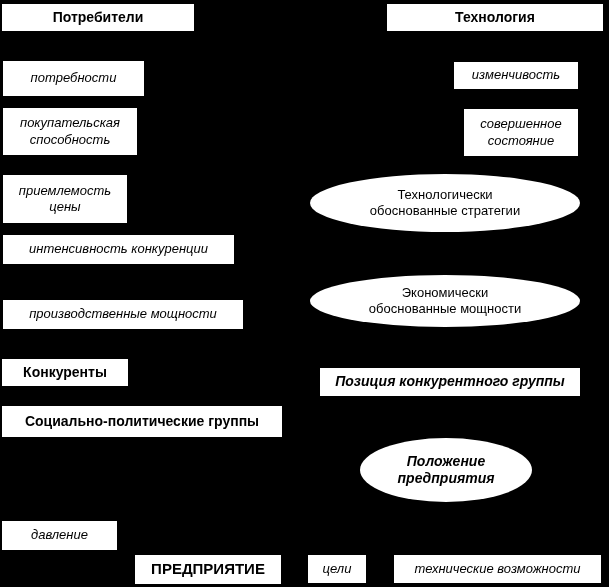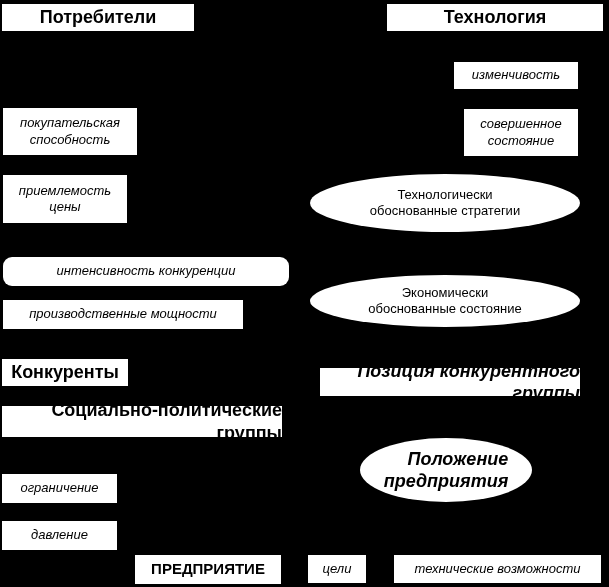--- a/index.html
+++ b/index.html
@@ -24,54 +24,54 @@
     justify-content: center;
     text-align: center;
     white-space: pre-line;
     line-height: 1.25;
     font-size: 13px;
     box-sizing: border-box;
   }
   .ellipse { border-radius: 50%; }
   .b  { font-weight: bold; }
   .i  { font-style: italic; }
-  .fs14 { font-size: 18px; text-align: right; }
+  .fs14 { font-size: 14px; }
   .fs15 { font-size: 15px; }
 </style>
 </head>
 <body>
 
 <div class="canvas">
 
   <div class="node b fs14" style="left:2px; top:4px; width:192px; height:27px;">Потребители</div>
   <div class="node b fs14" style="left:387px; top:4px; width:216px; height:27px;">Технология</div>
 
+  <div class="node i" style="left:3px; top:61px; width:141px; height:35px;">потребности</div>
   <div class="node i" style="left:3px; top:108px; width:134px; height:47px;">покупательская
 способность</div>
   <div class="node i" style="left:3px; top:175px; width:124px; height:48px;">приемлемость
 цены</div>
-  <div class="node i" style="left:3px; top:257px; width:286px; height:29px;border-radius:9px;">интенсивность конкуренции</div>
+  <div class="node i" style="left:3px; top:235px; width:231px; height:29px;">интенсивность конкуренции</div>
   <div class="node i" style="left:3px; top:300px; width:240px; height:29px;">производственные мощности</div>
 
   <div class="node i" style="left:454px; top:62px; width:124px; height:27px;">изменчивость</div>
   <div class="node i" style="left:464px; top:109px; width:114px; height:47px;">совершенное
 состояние</div>
 
   <div class="node ellipse" style="left:310px; top:174px; width:270px; height:58px;">Технологически
 обоснованные стратегии</div>
   <div class="node ellipse" style="left:310px; top:275px; width:270px; height:52px;">Экономически
-обоснованные состояние</div>
+обоснованные мощности</div>
 
   <div class="node b fs14" style="left:2px; top:359px; width:126px; height:27px;">Конкуренты</div>
   <div class="node b i fs14" style="left:320px; top:368px; width:260px; height:28px;">Позиция конкурентного группы</div>
   <div class="node ellipse b i fs14" style="left:360px; top:438px; width:172px; height:64px;">Положение
 предприятия</div>
 
   <div class="node b fs14" style="left:2px; top:406px; width:280px; height:31px;">Социально-политические группы</div>
 
-  <div class="node i" style="left:2px; top:474px; width:115px; height:29px;">ограничение</div>
   <div class="node i" style="left:2px; top:521px; width:115px; height:29px;">давление</div>
 
   <div class="node b fs15" style="left:135px; top:555px; width:146px; height:29px;text-align:right;">ПРЕДПРИЯТИЕ</div>
   <div class="node i" style="left:394px; top:555px; width:207px; height:28px;">технические возможности</div>
   <div class="node i" style="left:308px; top:555px; width:58px; height:28px;">цели</div>
 
 </div>
 
 </body></html>

